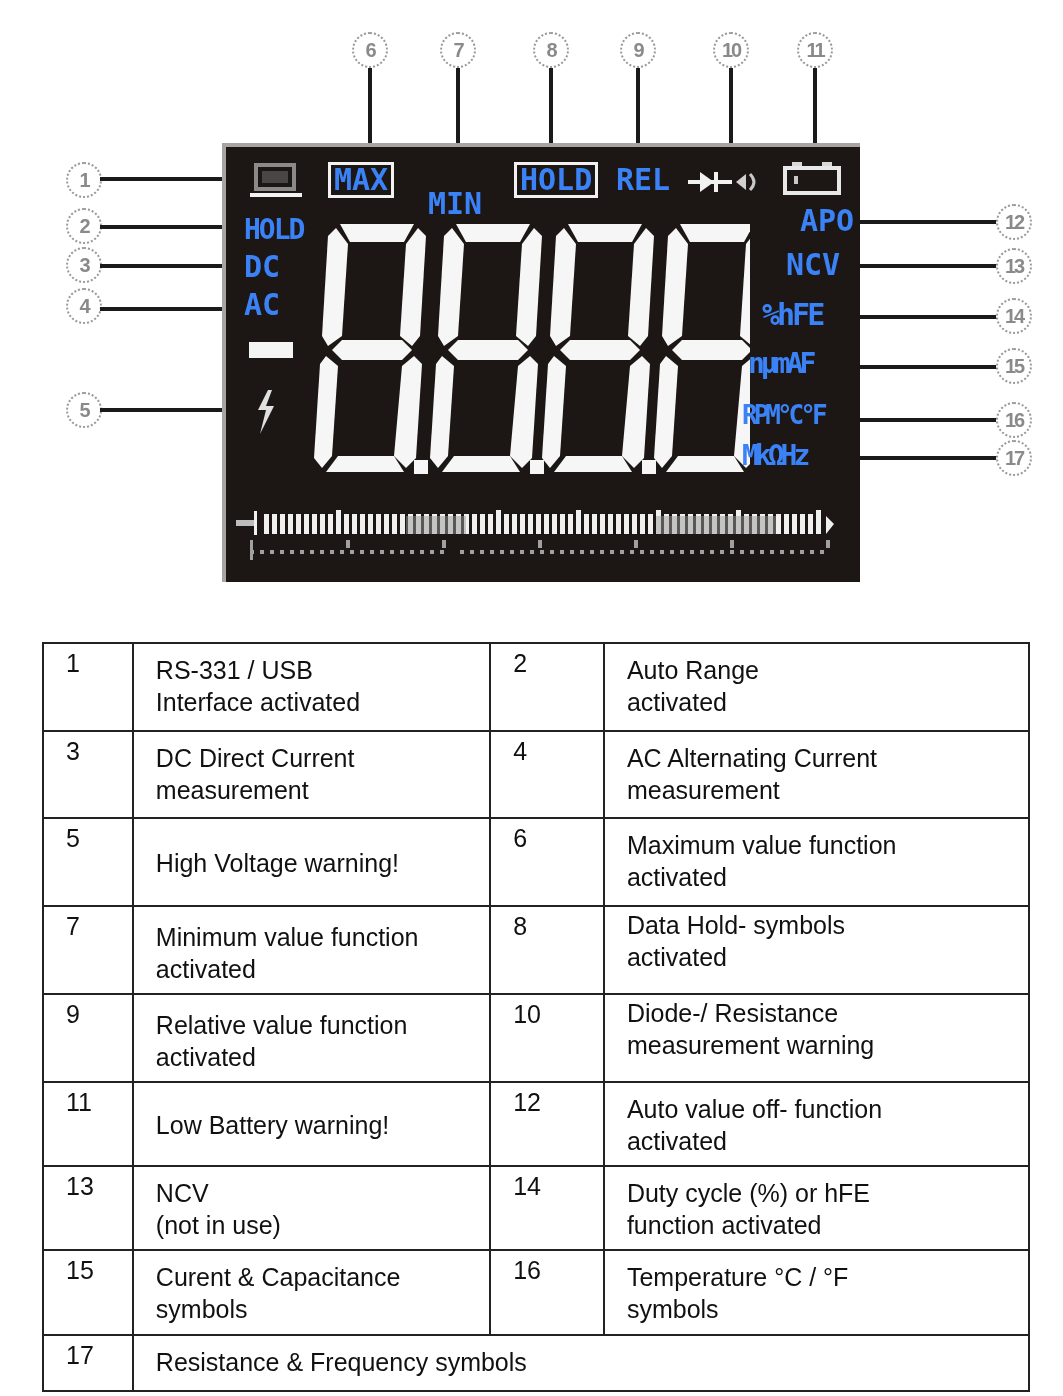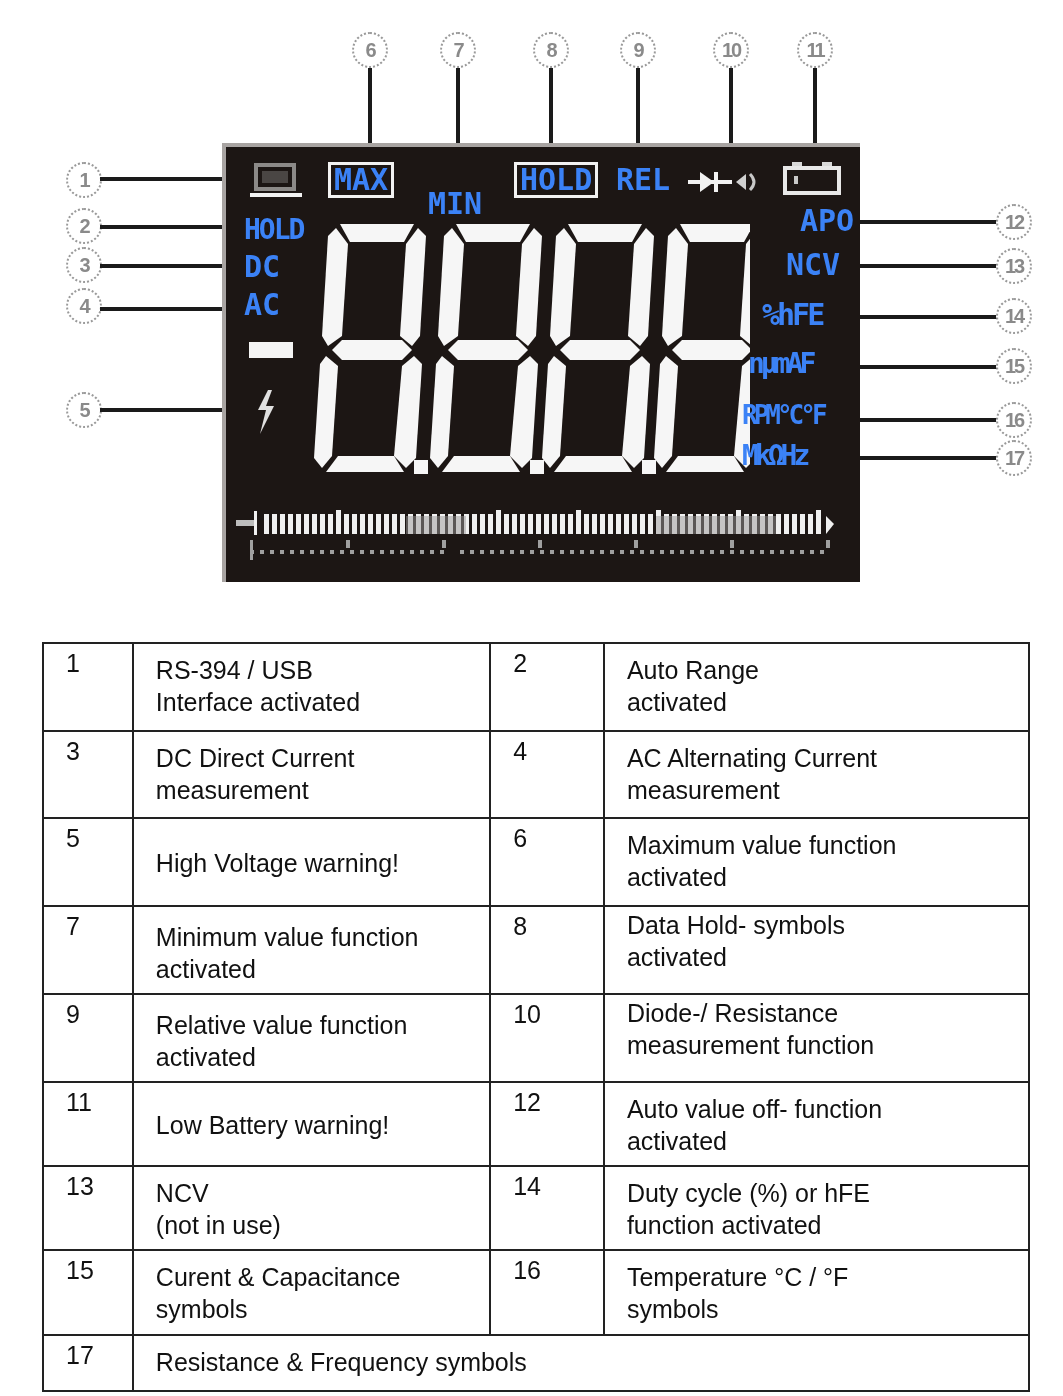--- a/index.html
+++ b/index.html
@@ -275,21 +275,21 @@
   <colgroup>
     <col style="width:90px">
       <col style="width:358px">
       <col style="width:114px">
       <col style="width:426px">
   </colgroup>
   <tbody>
     <tr style="height:88px;">
       <td class="num">1</td>
       <td class="desc">
-          <div>RS-394 / USB</div>
+          <div>RS-331 / USB</div>
           <div>Interface activated</div>
         </td>
       <td class="num">2</td>
       <td class="desc">
           <div>Auto Range</div>
           <div>activated</div>
         </td>
     </tr>
     <tr style="height:87px;">
       <td class="num">3</td>
@@ -328,21 +328,21 @@
     </tr>
     <tr style="height:86px;">
       <td class="num">9</td>
       <td class="desc" style="padding-top:14px !important;">
           <div>Relative value function</div>
           <div>activated</div>
         </td>
       <td class="num">10</td>
       <td class="desc" style="padding-top:2px !important;">
           <div>Diode-/ Resistance</div>
-          <div>measurement function</div>
+          <div>measurement warning</div>
         </td>
     </tr>
     <tr style="height:84px;">
       <td class="num">11</td>
       <td class="desc center">
           <div>Low Battery warning!</div>
         </td>
       <td class="num">12</td>
       <td class="desc">
           <div>Auto value off-  function</div>

